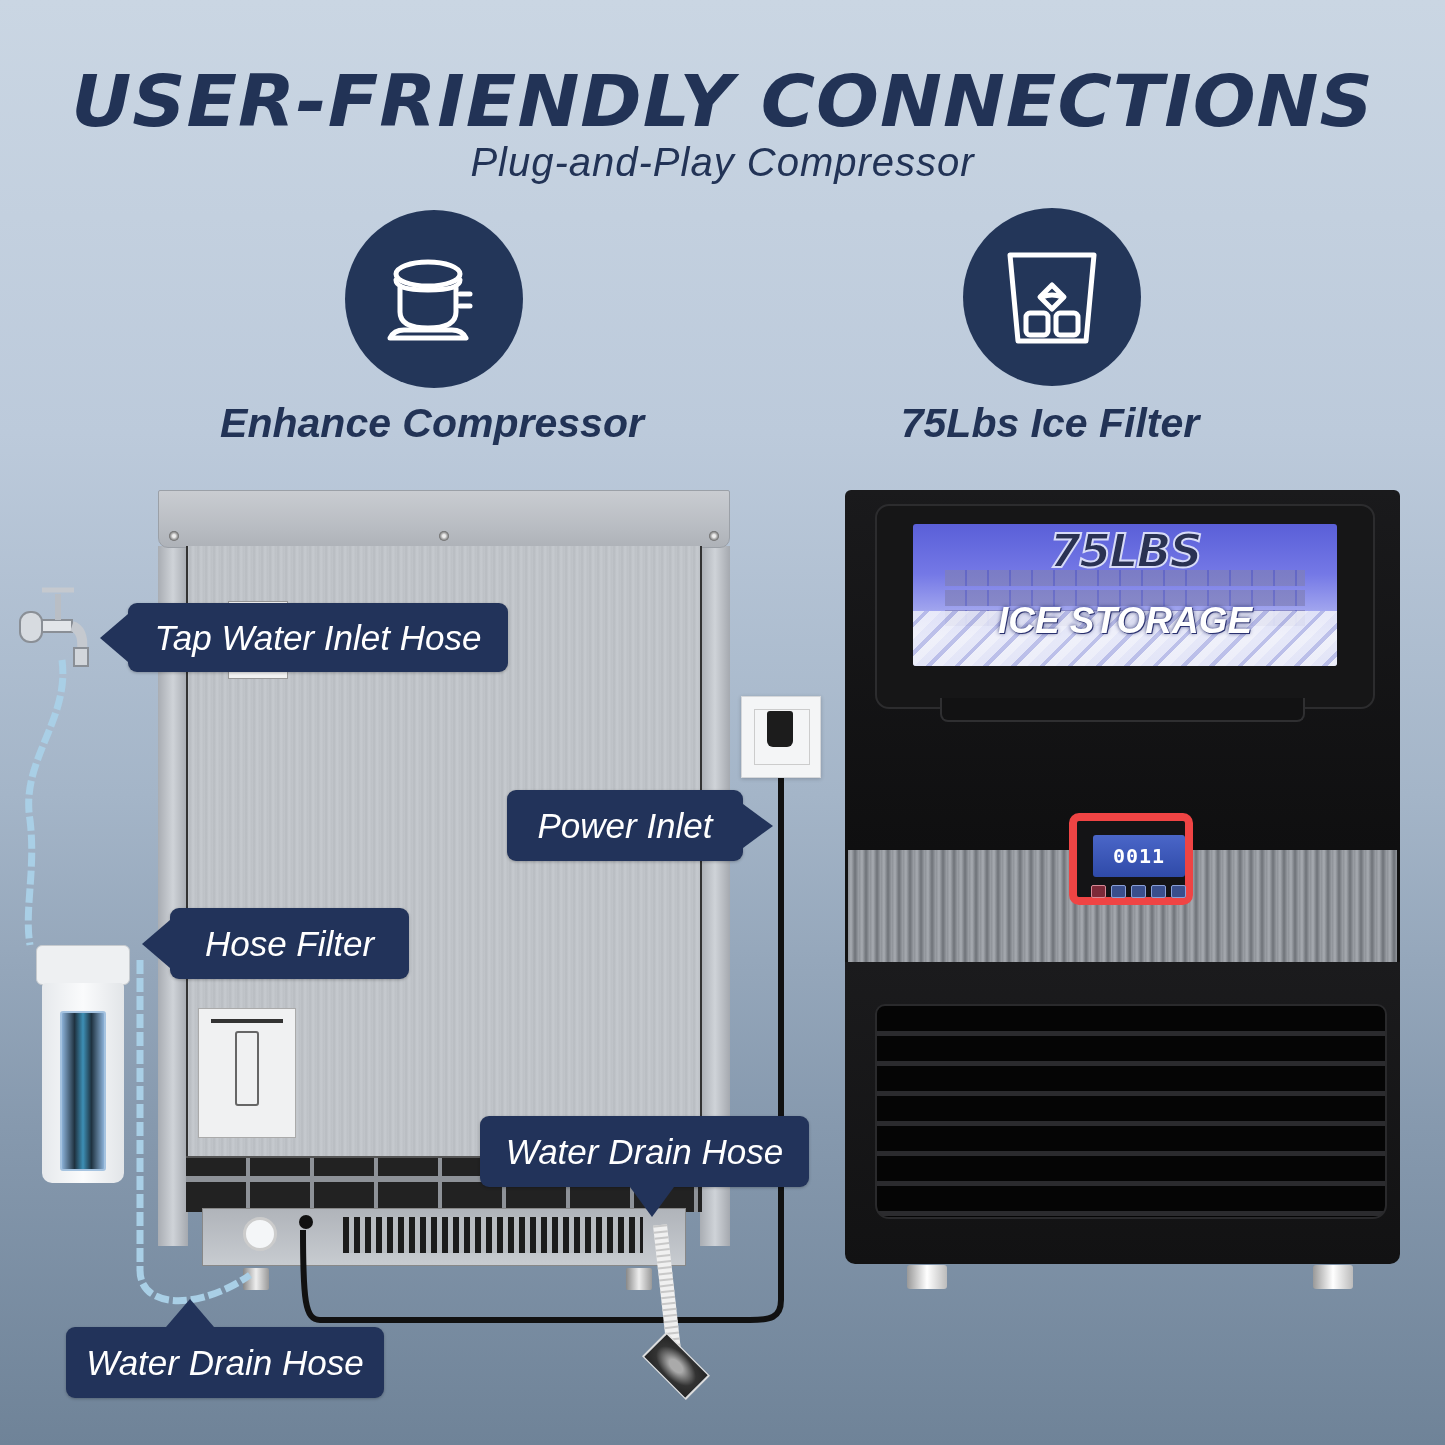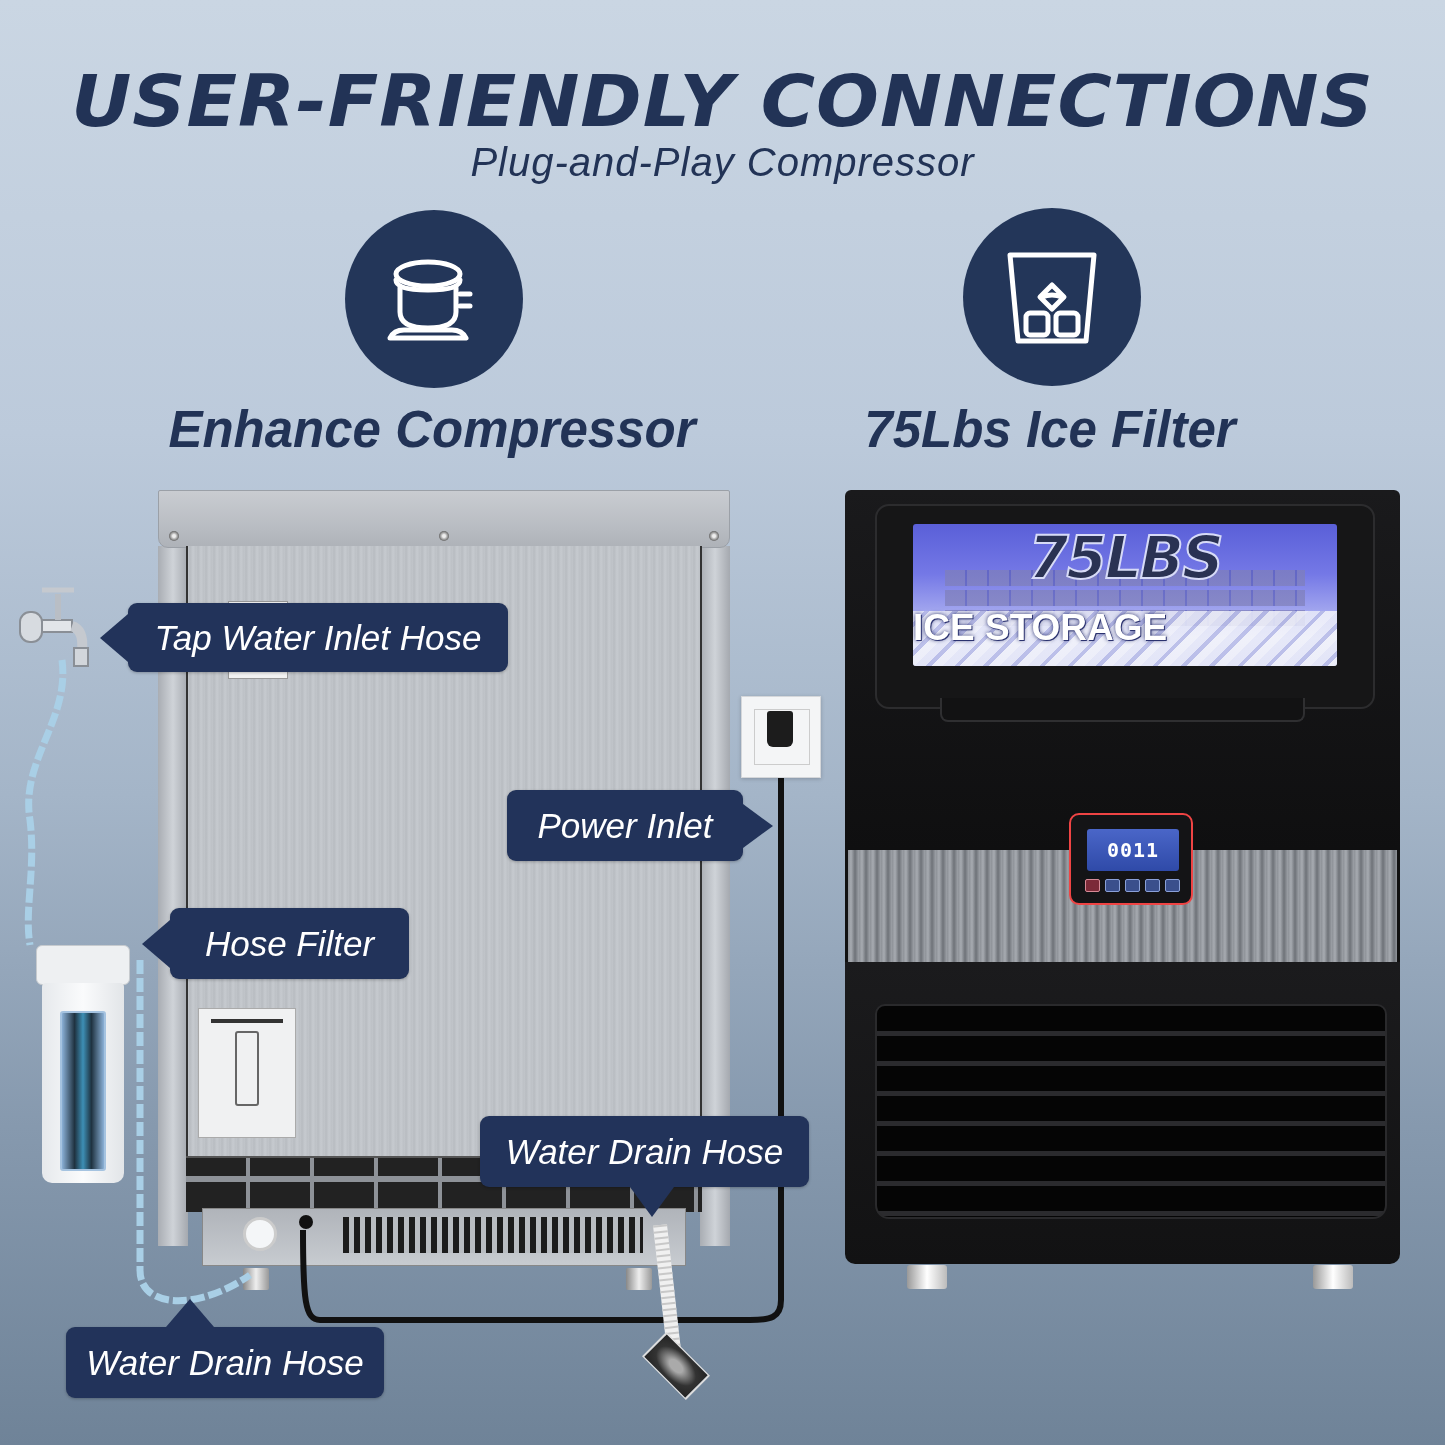--- a/index.html
+++ b/index.html
@@ -23,21 +23,21 @@
     font-family: "Liberation Sans", sans-serif; font-style: italic;
     font-size: 40px; color: #223356; letter-spacing: 1px;
   }
 
   
   .feature-circle {
     position: absolute; width: 178px; height: 178px; border-radius: 50%;
     background: #233659; display: flex; align-items: center; justify-content: center;
   }
   .feature-label {
-    position: absolute; font-weight: bold; font-style: italic; font-size: 51px;
+    position: absolute; font-weight: bold; font-style: italic; font-size: 41px;
     color: #223356; text-align: center; width: 560px;
   }
 
   
   .back-unit {
     position: absolute; left: 158px; top: 490px; width: 572px; height: 775px;
   }
   .back-top {
     position: absolute; left: 0; top: 0; width: 572px; height: 58px;
     background: linear-gradient(180deg, #c9ccd1, #b7bbc1 70%, #aeb2b8);
@@ -104,40 +104,40 @@
     opacity: 0.7;
   }
   .window .ice-pile {
     position: absolute; left: 0; right: 0; bottom: 0; height: 55px;
     background: repeating-linear-gradient(135deg, #e9ebf9 0 8px, #b9bde8 8px 12px, #f4f5fb 12px 20px);
     opacity: 0.85;
   }
   .big-num {
     position: absolute; left: 0; top: 0; width: 100%; text-align: center;
     font-family: "DejaVu Sans", sans-serif; font-weight: bold; font-style: italic;
-    font-size: 58px; color: #2a3253; letter-spacing: -2px;
+    font-size: 46px; color: #2a3253; letter-spacing: -2px;
     -webkit-text-stroke: 2px #d7dbf7;
   }
   .big-sub {
-    position: absolute; left: 0; top: 83px; width: 100%; text-align: left;
-    font-weight: bold; font-size: 37px; color: #ffffff;
+    position: absolute; left: 0; top: 76px; width: 100%; text-align: center;
+    font-weight: bold; font-style: italic; font-size: 37px; color: #ffffff;
     text-shadow: 0 0 4px #2c3370, 1px 1px 0 #2c3370;
   }
   .window-lip {
     position: absolute; left: 95px; top: 208px; width: 365px; height: 24px;
     background: #121213; border: 2px solid #2f2f31; border-top: none; border-radius: 0 0 8px 8px;
   }
   .steel-band {
     position: absolute; left: 0; top: 360px; width: 555px; height: 112px;
     background: repeating-linear-gradient(90deg, #8d9197 0px, #a7abb1 3px, #6e7278 7px, #9ea2a8 11px);
     border-left: 3px solid #111; border-right: 3px solid #111;
   }
   .control-panel {
     position: absolute; left: 224px; top: 323px; width: 124px; height: 92px;
-    background: #141416; border-radius: 10px; border: 2px solid #ef4444;
+    background: #141416; border-radius: 10px; border: 8px solid #ef4444;
   }
   .lcd {
     position: absolute; left: 16px; top: 14px; width: 92px; height: 42px;
     background: linear-gradient(180deg, #4a66c8, #2f4aa8); border-radius: 3px;
     color: #fff; font-family: "DejaVu Sans Mono", monospace; font-size: 20px; font-weight: bold;
     text-align: center; line-height: 42px; letter-spacing: 1px;
   }
   .cp-buttons { position: absolute; left: 14px; top: 64px; display: flex; gap: 5px; }
   .cp-btn { width: 15px; height: 13px; background: #3a4f8c; border: 1px solid #8aa0d8; border-radius: 2px; }
   .cp-btn.power { background: #7c2a38; border-color: #d78a96; }

